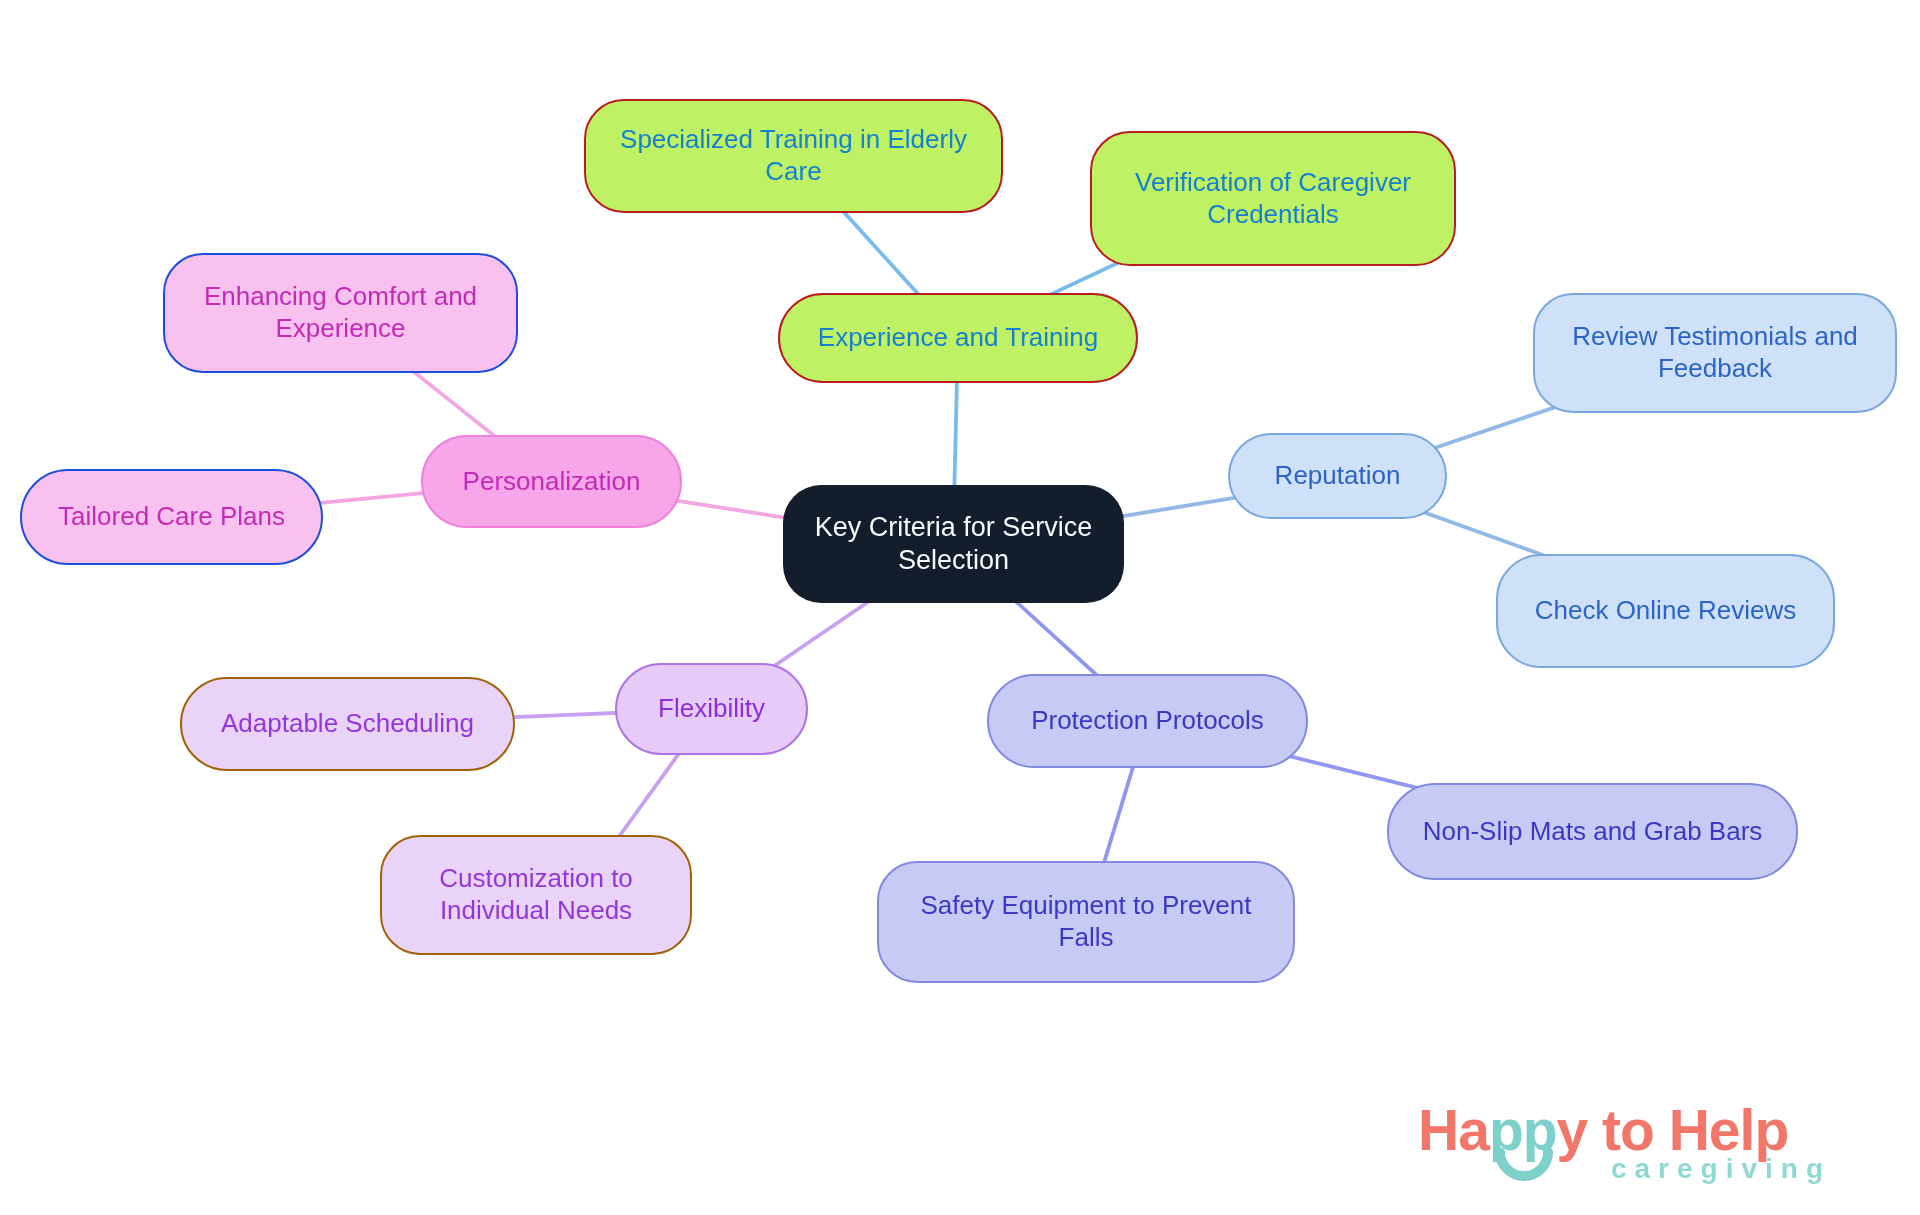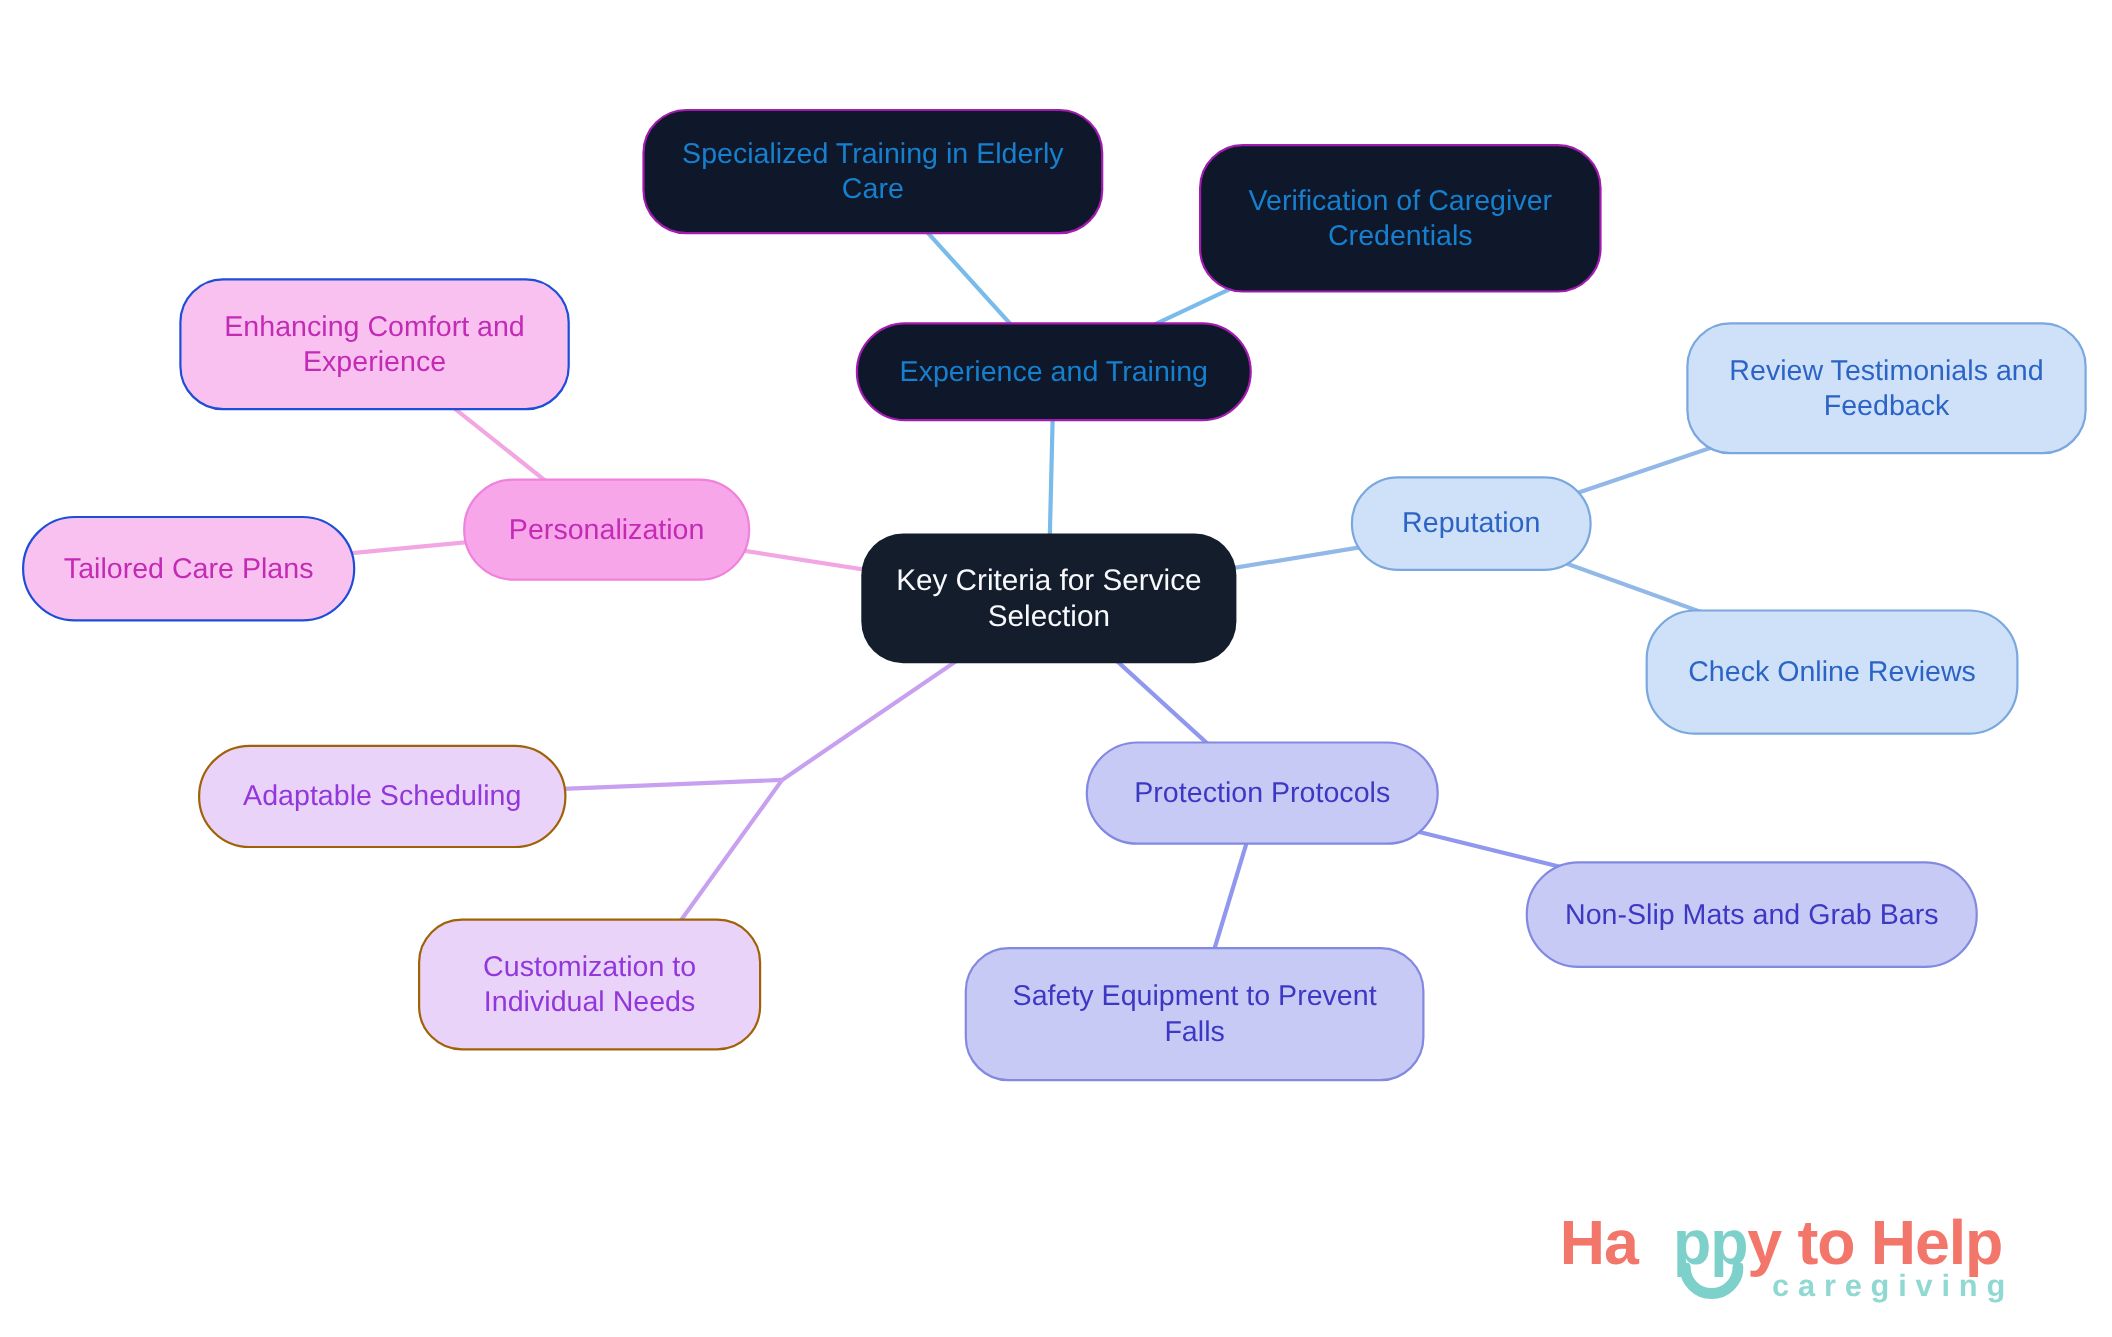--- a/index.html
+++ b/index.html
@@ -42,22 +42,22 @@
     padding: 8px 22px;
   }
   .node.central {
     z-index: 2;
     background: #141d2b;
     color: #f7f9fc;
     font-size: 27px;
     border-radius: 38px;
   }
   .node.blue1 {
-    background: #0f172a;
-    border: 2px solid #a21caf;
+    background: #bef264;
+    border: 2px solid #b91c1c;
     color: #1680ce;
   }
   .node.blue2 {
     background: #cee1f8;
     border: 2px solid #7aa8de;
     color: #2c64c6;
   }
   .node.pinkp {
     background: #f8a6ea;
     border: 2px solid #ee82dd;
@@ -112,21 +112,21 @@
   }
   .logo-main {
     font-size: 57px;
     font-weight: bold;
     letter-spacing: -1px;
     white-space: nowrap;
     line-height: 1;
   }
   .logo-main .coral { color: #f3766b; }
   .logo-main .teal  { color: #7ed0ca; }
-  .pp-wrap { position: relative; display: inline-block; margin-left: 32px; }
+  .pp-wrap { position: relative; display: inline-block; }
   .smile {
     position: absolute;
     left: 6px;
     top: 46px;
   }
   .logo-sub {
     color: #90d8d2;
     font-size: 28px;
     font-weight: bold;
     letter-spacing: 8px;
@@ -186,20 +186,23 @@
   <div class="node pinkp n-personalization">
     <span>Personalization</span>
   </div>
   <div class="node pinkc n-enhancing">
     <span>Enhancing Comfort and Experience</span>
   </div>
   <div class="node pinkc n-tailored">
     <span>Tailored Care Plans</span>
   </div>
 
+  <div class="node purplep n-flexibility">
+    <span>Flexibility</span>
+  </div>
   <div class="node purplec n-adaptable">
     <span>Adaptable Scheduling</span>
   </div>
   <div class="node purplec n-customization">
     <span>Customization to Individual Needs</span>
   </div>
 
   <div class="node peri n-protection">
     <span>Protection Protocols</span>
   </div>

